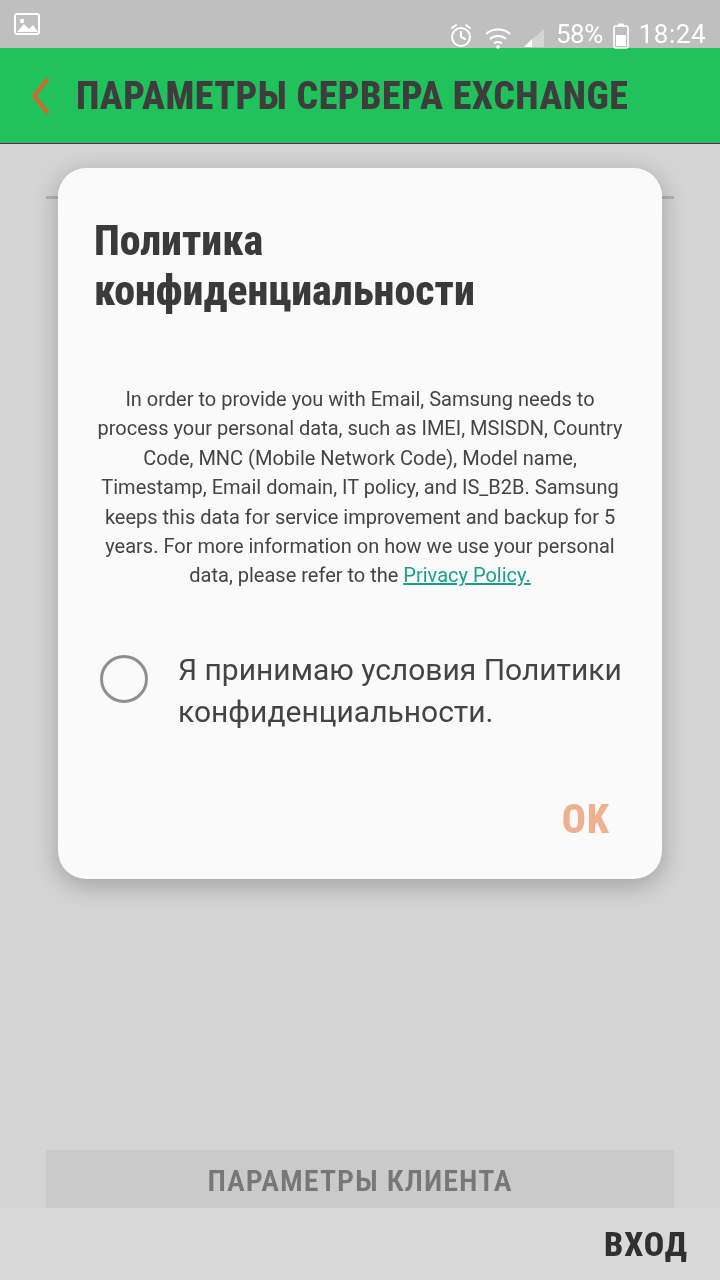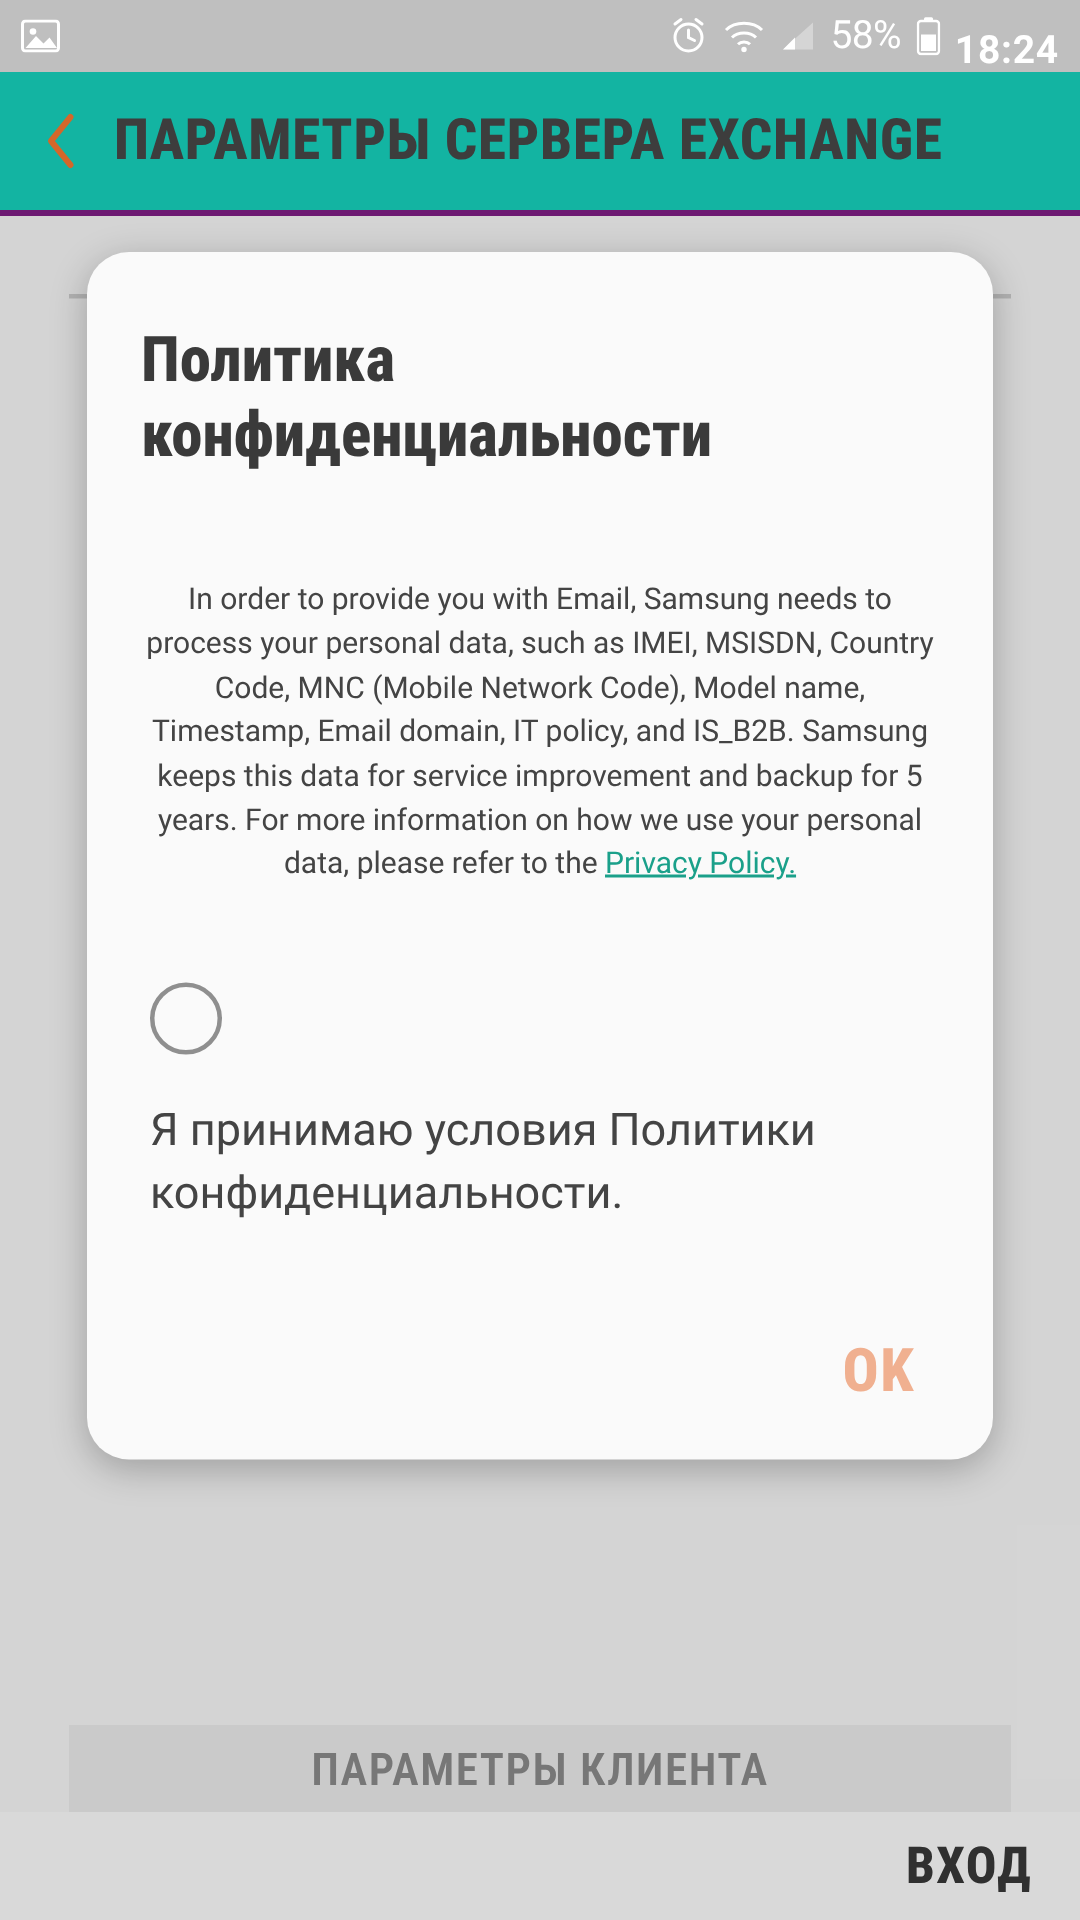--- a/index.html
+++ b/index.html
@@ -14,33 +14,33 @@
   .status-bar {
     height: 48px;
     background: #bfbfbf;
     display: flex;
     align-items: center;
     padding: 0 14px;
     color: #fff;
     font-size: 26px;
   }
   .status-left { display: flex; align-items: center; gap: 10px; }
-  .status-right { margin-left: auto; display: flex; align-items: center; gap: 10px; }
+  .status-right { margin-left: auto; display: flex; align-items: flex-end; gap: 10px; }
   .status-right .pct { letter-spacing: -0.5px; }
-  .status-right .time { letter-spacing: 0.5px; font-weight: 700; margin-top: 19px; }
+  .status-right .time { letter-spacing: 0.5px; font-weight: 400; margin-top: 19px; }
   .icon-svg { display: block; }
 
   
   .app-bar {
     height: 96px;
-    background: #14b8a6;
+    background: #22c55e;
     display: flex;
     align-items: center;
     padding: 0 16px;
-    border-bottom: 4px solid #701a75;
+    border-bottom: 1px solid #701a75;
   }
   .back-chevron {
     width: 48px; height: 48px;
     display: flex; align-items: center; justify-content: center;
     margin-right: 12px;
   }
   .app-title {
     font-family: 'Roboto Condensed', 'Arial Narrow', Arial, sans-serif;
     font-stretch: condensed;
     font-weight: 800;
@@ -135,23 +135,22 @@
     text-align: center;
   }
   .dialog-body .link {
     color: #1aa08a;
     text-decoration: underline;
   }
   .accept-row {
     display: flex;
     align-items: flex-start;
     gap: 30px;
-    margin-bottom: 40px;
+    margin-bottom: 30px;
     padding-left: 6px;
-    flex-direction: column;
   }
   .radio {
     flex: 0 0 auto;
     width: 48px; height: 48px;
     border: 3.5px solid #8f8f8f;
     border-radius: 50%;
     margin-top: 6px;
   }
   .accept-text {
     font-size: 30px;

